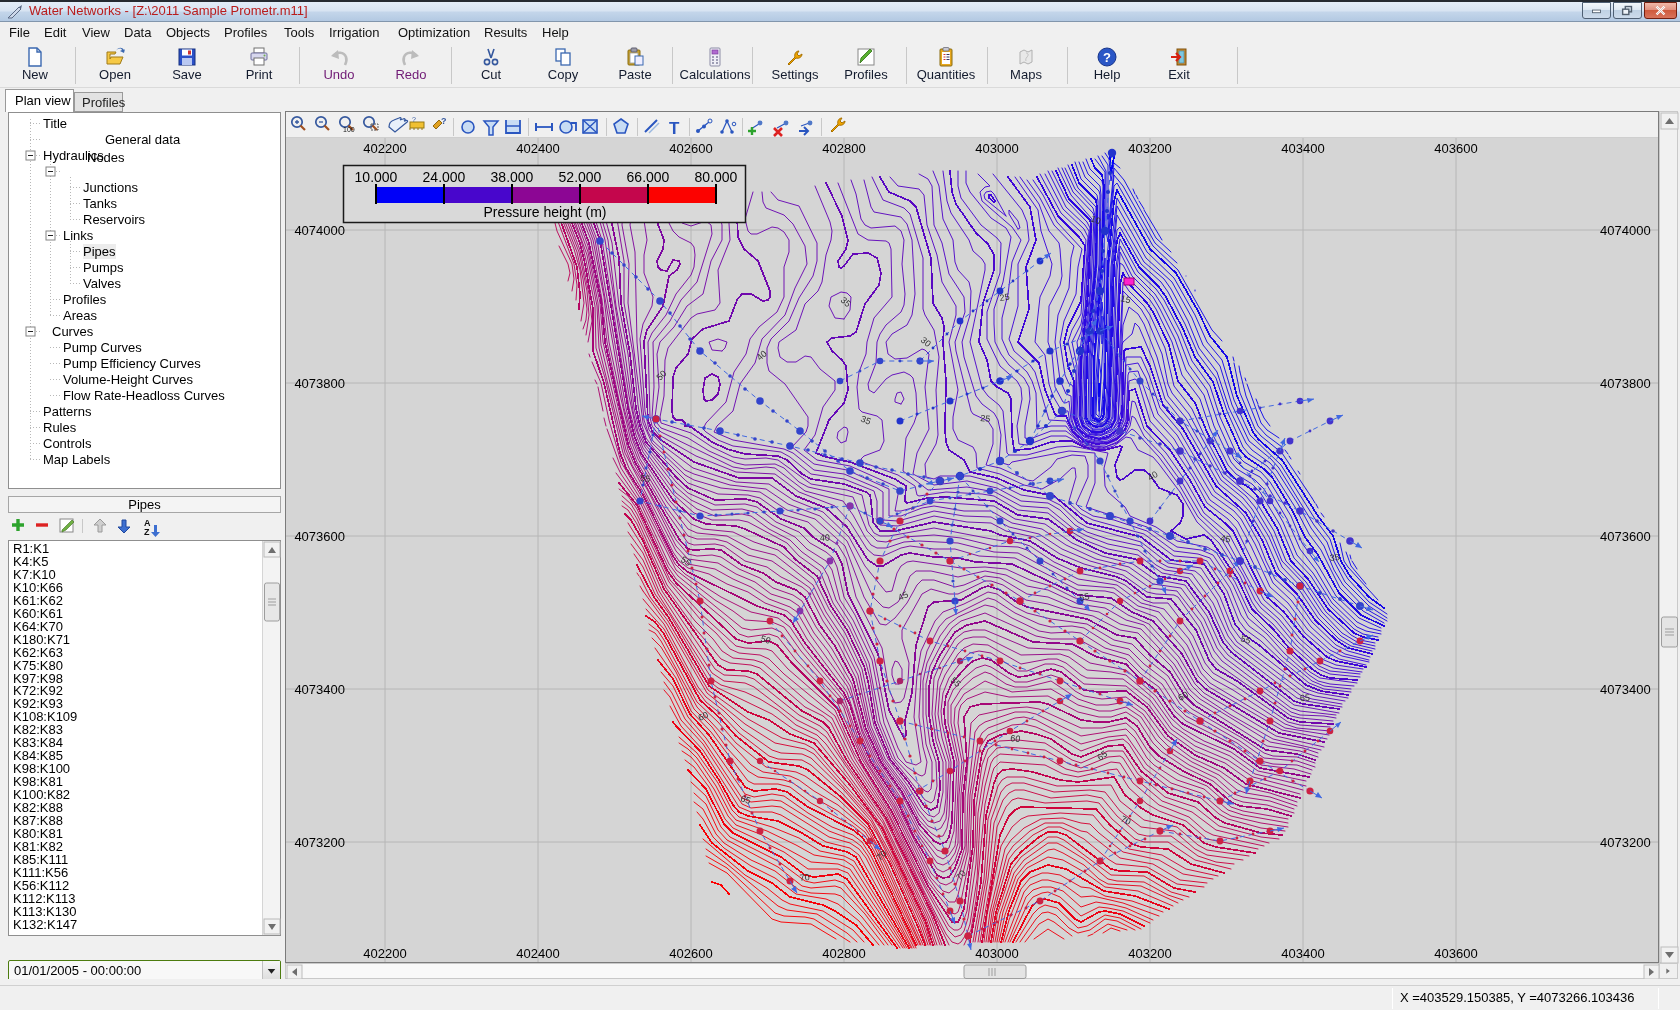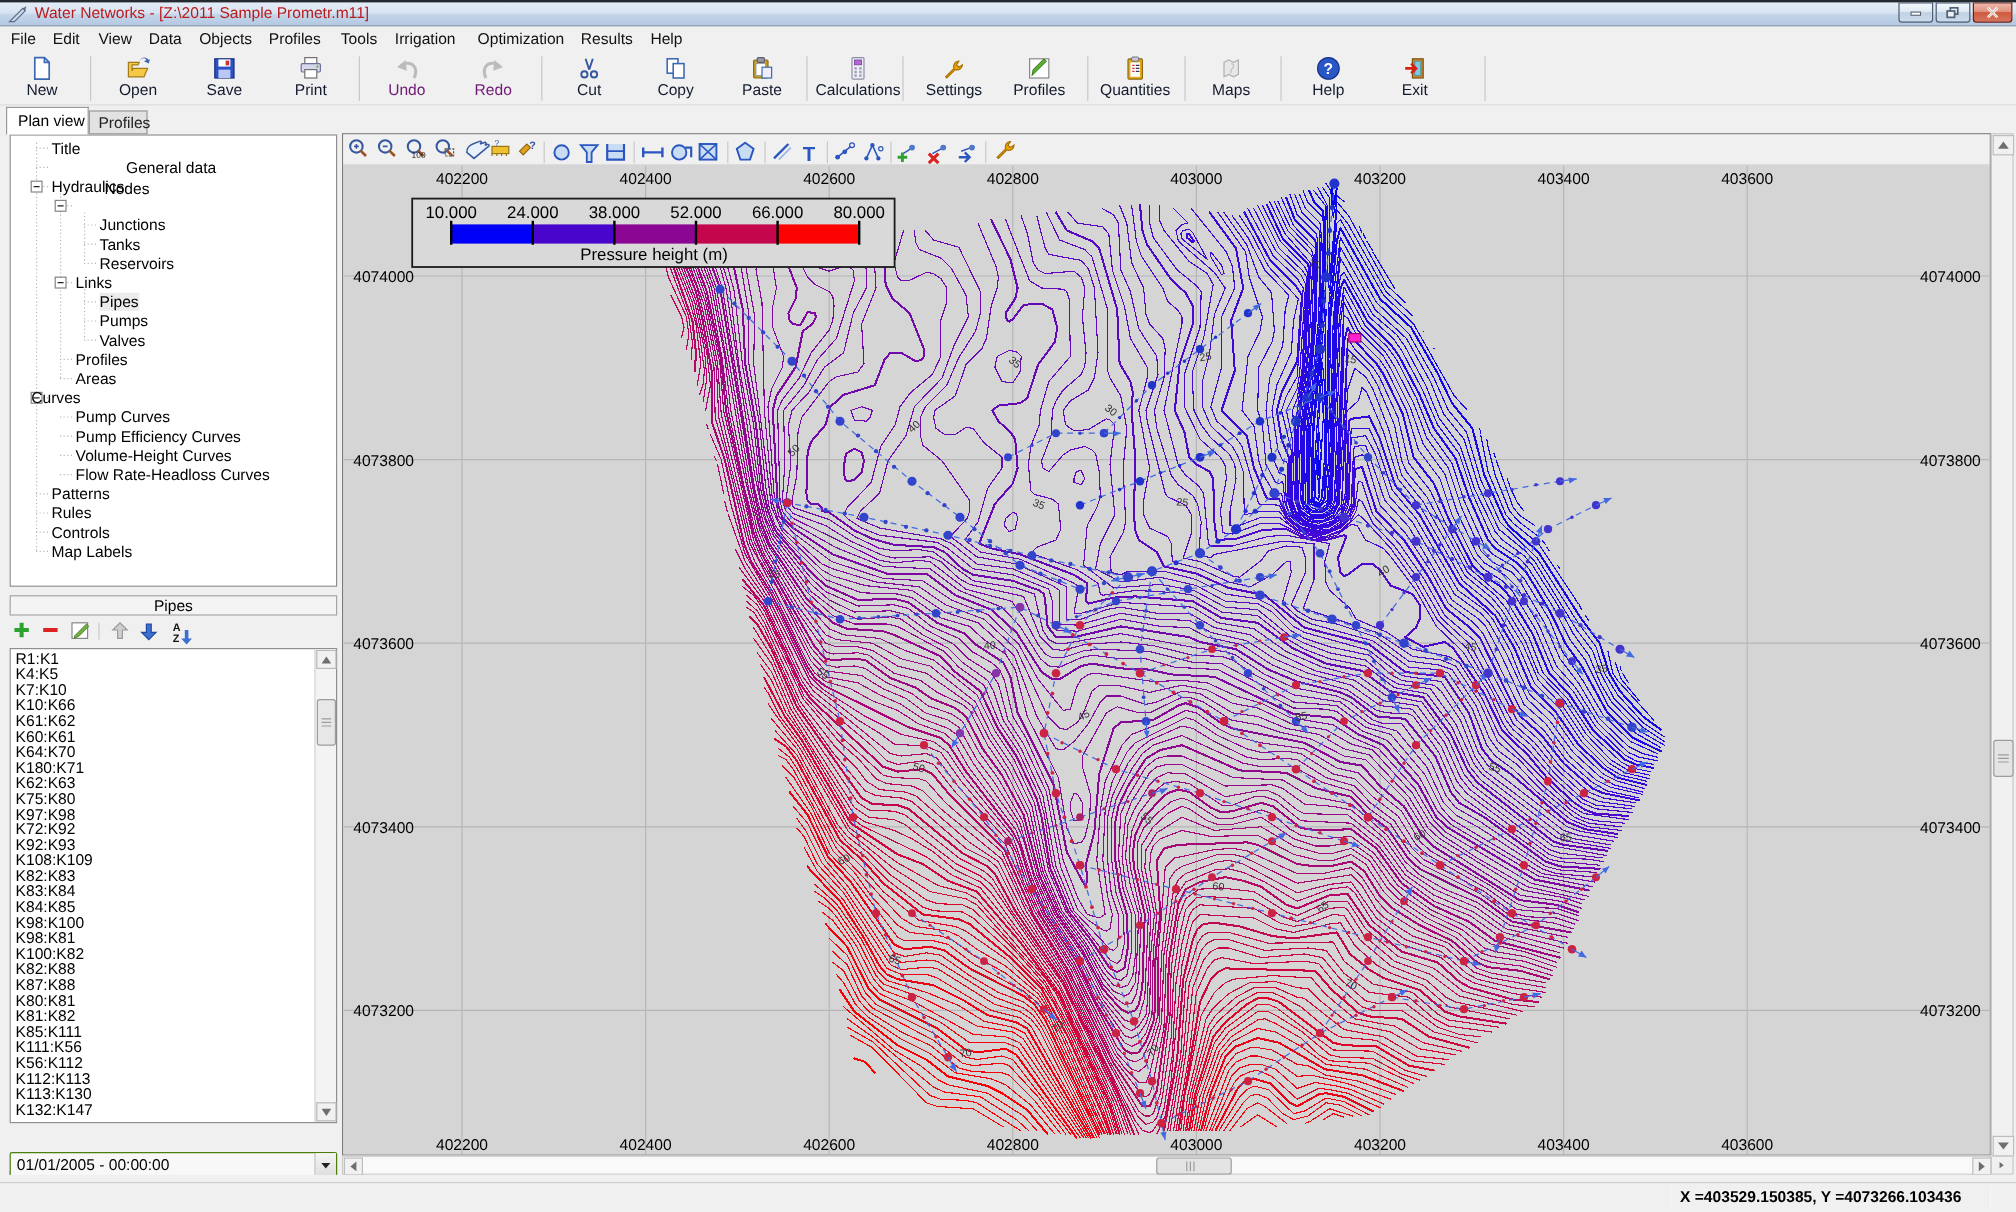--- a/index.html
+++ b/index.html
@@ -39,21 +39,21 @@
 #tfcombo{left:8px;top:960px;width:273px;height:22px;background:#f8f8f8;border:1px solid #4d7c0f;border-radius:2px;font-size:13px;padding:2px 0 0 5px;}
 #tfbtn{left:262px;top:961px;width:18px;height:20px;background:linear-gradient(#f5f5f5,#dcdcdc);border-left:1px solid #c0c0c0;}
 
 #mappanel{left:285px;top:111px;width:1374px;height:852px;border:1px solid #7b7b7b;background:#d5d5d5;}
 #maptools{position:absolute;left:0px;top:0px;width:1372px;height:26px;background:#f0f0f0;border-bottom:1px solid #cfcfcf;}
 #mapcanvas{position:absolute;left:0px;top:26px;width:1372px;height:824px;background:#d5d5d5;overflow:hidden;}
 
 #vscroll{left:1659px;top:111px;width:19px;height:852px;background:#f1f1f1;border:1px solid #c9c9c9;}
 #hscroll{left:285px;top:963px;width:1374px;height:16px;background:#f9f9f9;border:1px solid #c9c9c9;}
 
-#statusbar{left:0;top:985px;width:1680px;height:25px;background:#f0f0f0;border-top:1px solid #d0d0d0;font-weight:bold;}
+#statusbar{left:0;top:985px;width:1680px;height:25px;background:#f0f0f0;border-top:1px solid #d0d0d0;}
 #statustext{position:absolute;left:1400px;top:4px;font-size:13px;color:#000;}
 .ssep{position:absolute;top:2px;width:1px;height:21px;background:#d6d6d6;border-right:1px solid #fff;}
 #bottomstrip{left:0;top:979px;width:1680px;height:6px;background:#f0f0f0;}
 </style></head><body>
 <div id="titlebar" class="abs"></div>
 <svg class="abs" style="left:6px;top:4px;width:18px;height:16px" viewBox="0 0 18 16">
     <path d="M2 14L13 3l2 2-9 9z" fill="#cdd8ea" stroke="#5a6a85"></path>
     <path d="M13 3l3-2-1 4z" fill="#5a6a85"></path>
   </svg>
 <div id="title-text" class="abs">Water Networks - [Z:\2011 Sample Prometr.m11]</div>
@@ -279,21 +279,21 @@
     <div class="ti" style="left:54px;top:37px;margin-left:24px;">Nodes</div>
     <div class="ti" style="left:74px;top:67px;">Junctions</div>
     <div class="ti" style="left:74px;top:83px;">Tanks</div>
     <div class="ti" style="left:74px;top:99px;">Reservoirs</div>
     <div class="ti" style="left:54px;top:115px;">Links</div>
     <div class="ti" style="left:74px;top:131px; background:#ececec;">Pipes</div>
     <div class="ti" style="left:74px;top:147px;">Pumps</div>
     <div class="ti" style="left:74px;top:163px;">Valves</div>
     <div class="ti" style="left:54px;top:179px;">Profiles</div>
     <div class="ti" style="left:54px;top:195px;">Areas</div>
-    <div class="ti" style="left:17px;top:211px;">Curves</div>
+    <div class="ti" style="left:43px;top:211px;">Curves</div>
     <div class="ti" style="left:54px;top:227px;">Pump Curves</div>
     <div class="ti" style="left:54px;top:243px;">Pump Efficiency Curves</div>
     <div class="ti" style="left:54px;top:259px;">Volume-Height Curves</div>
     <div class="ti" style="left:54px;top:275px;">Flow Rate-Headloss Curves</div>
     <div class="ti" style="left:34px;top:291px;">Patterns</div>
     <div class="ti" style="left:34px;top:307px;">Rules</div>
     <div class="ti" style="left:34px;top:323px;">Controls</div>
     <div class="ti" style="left:34px;top:339px;">Map Labels</div>
   </div>
 <div id="pipeshdr" class="abs">Pipes</div>

